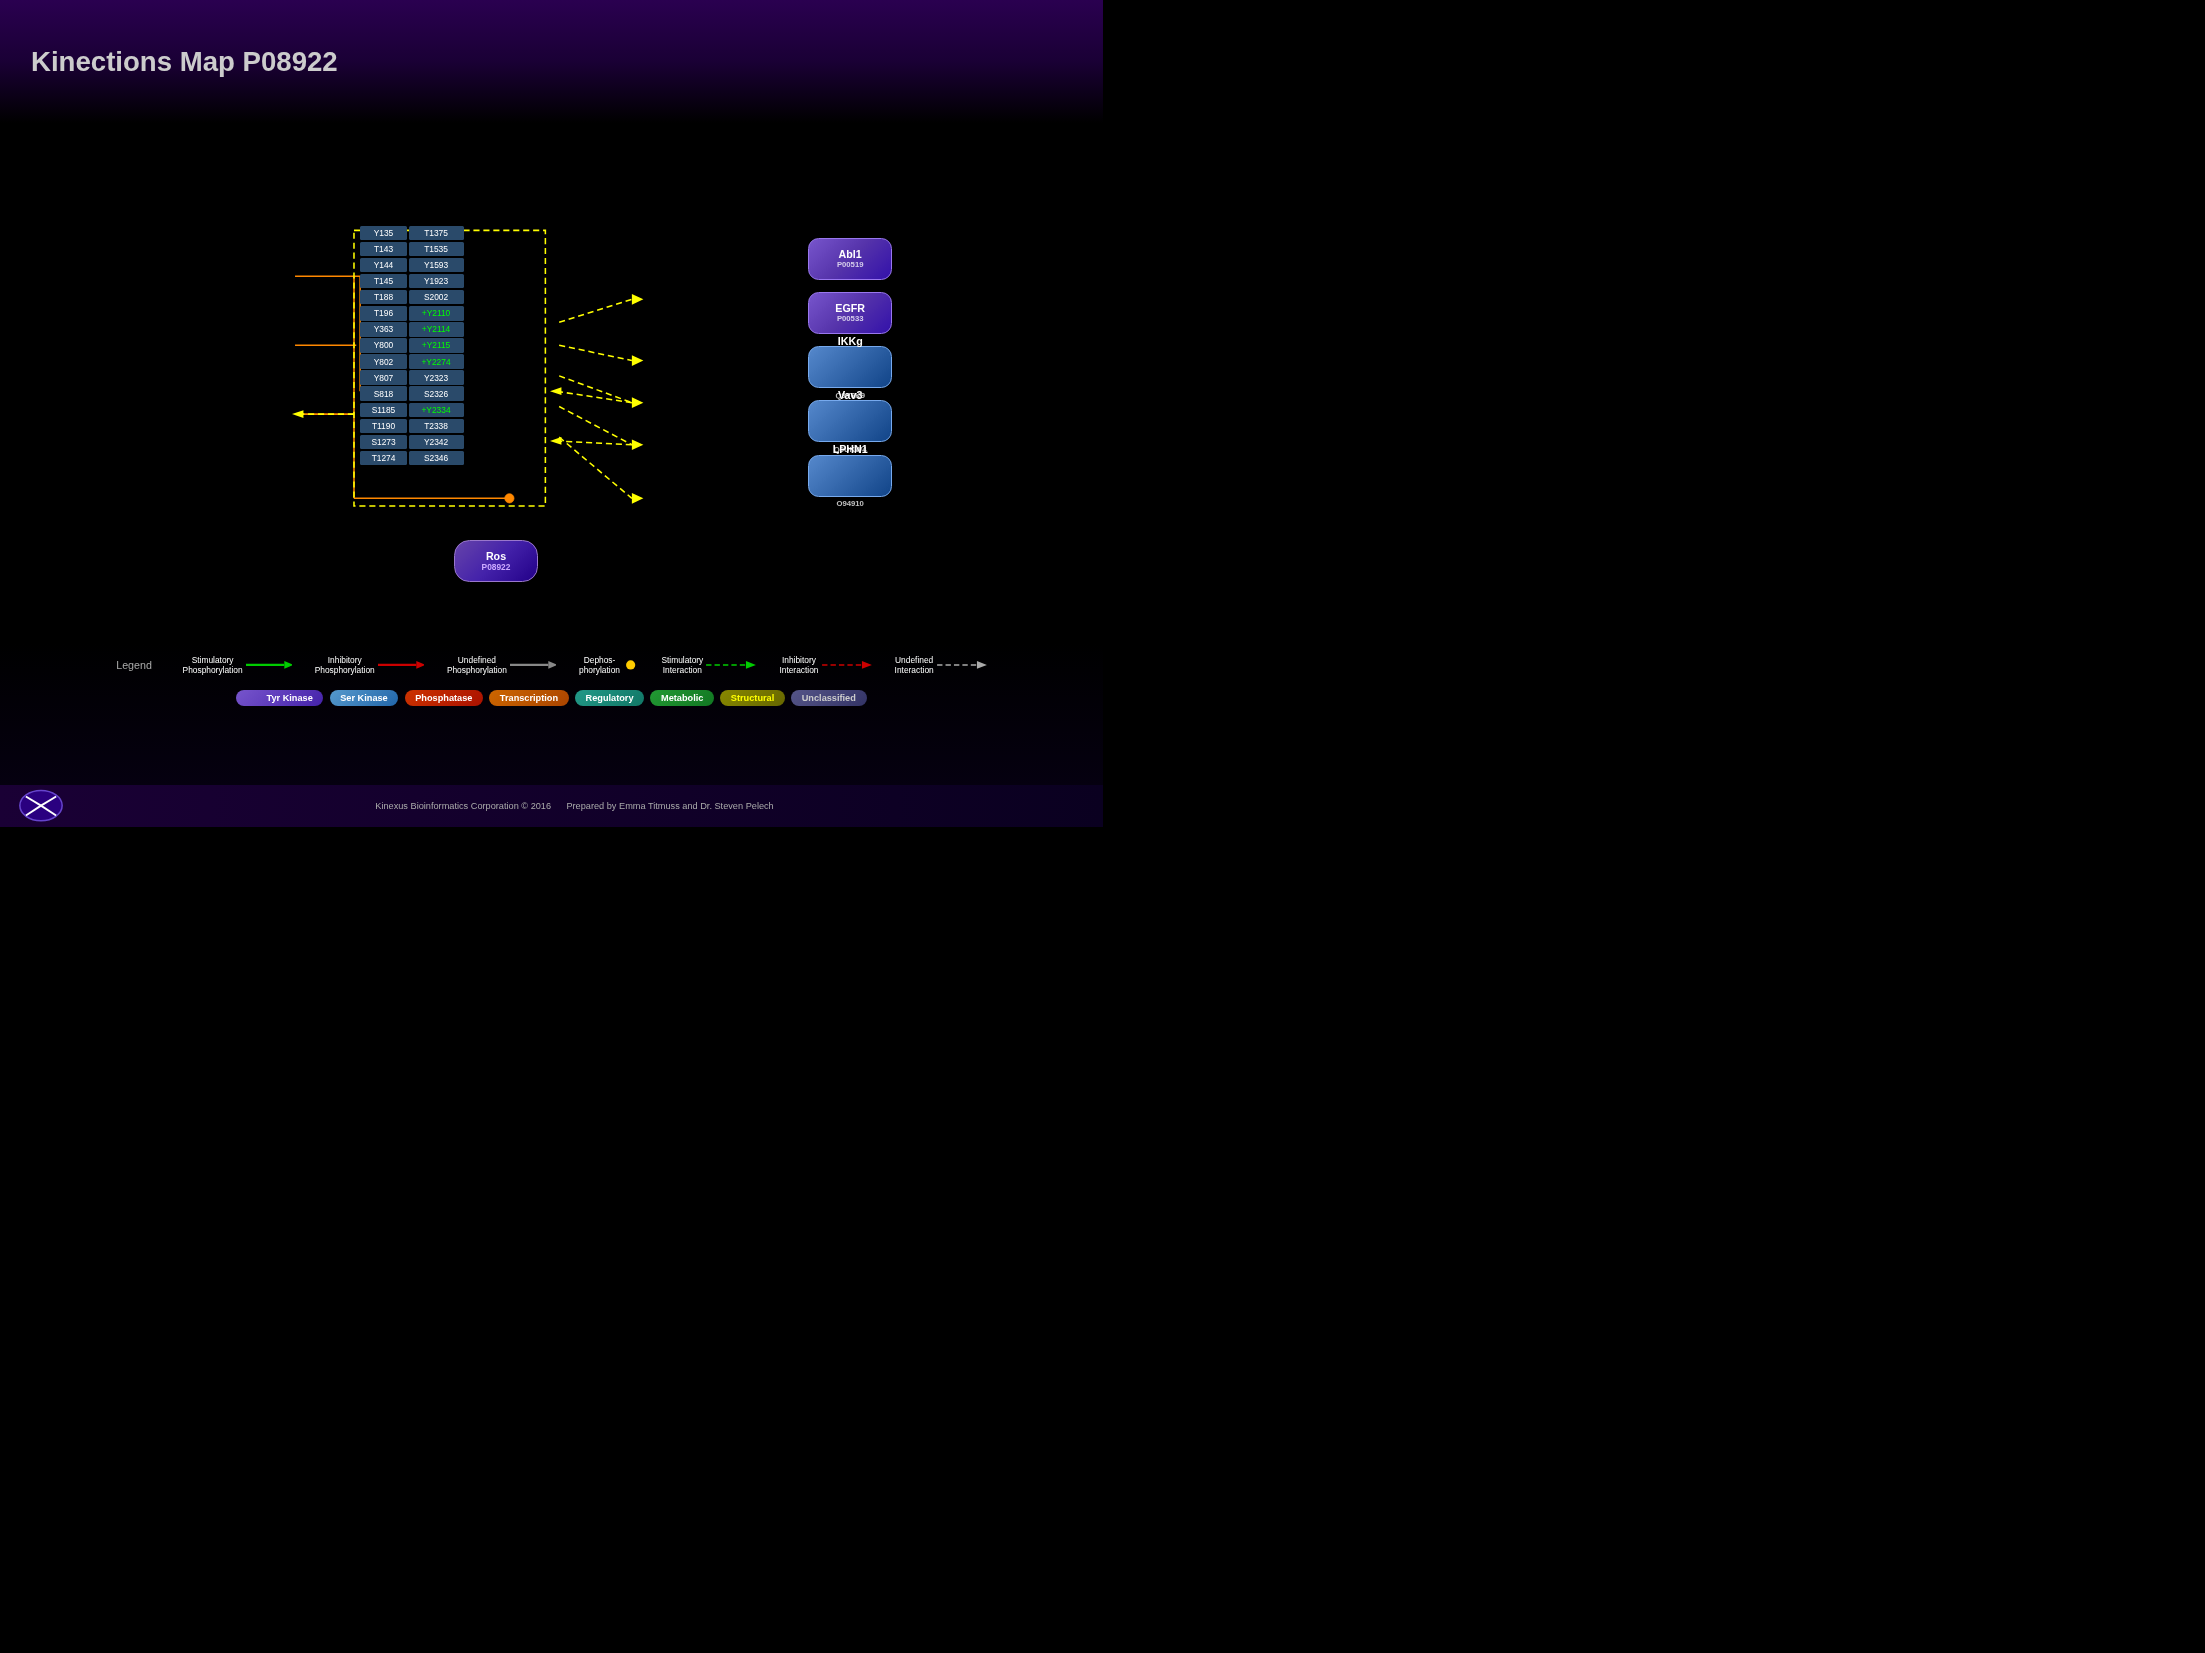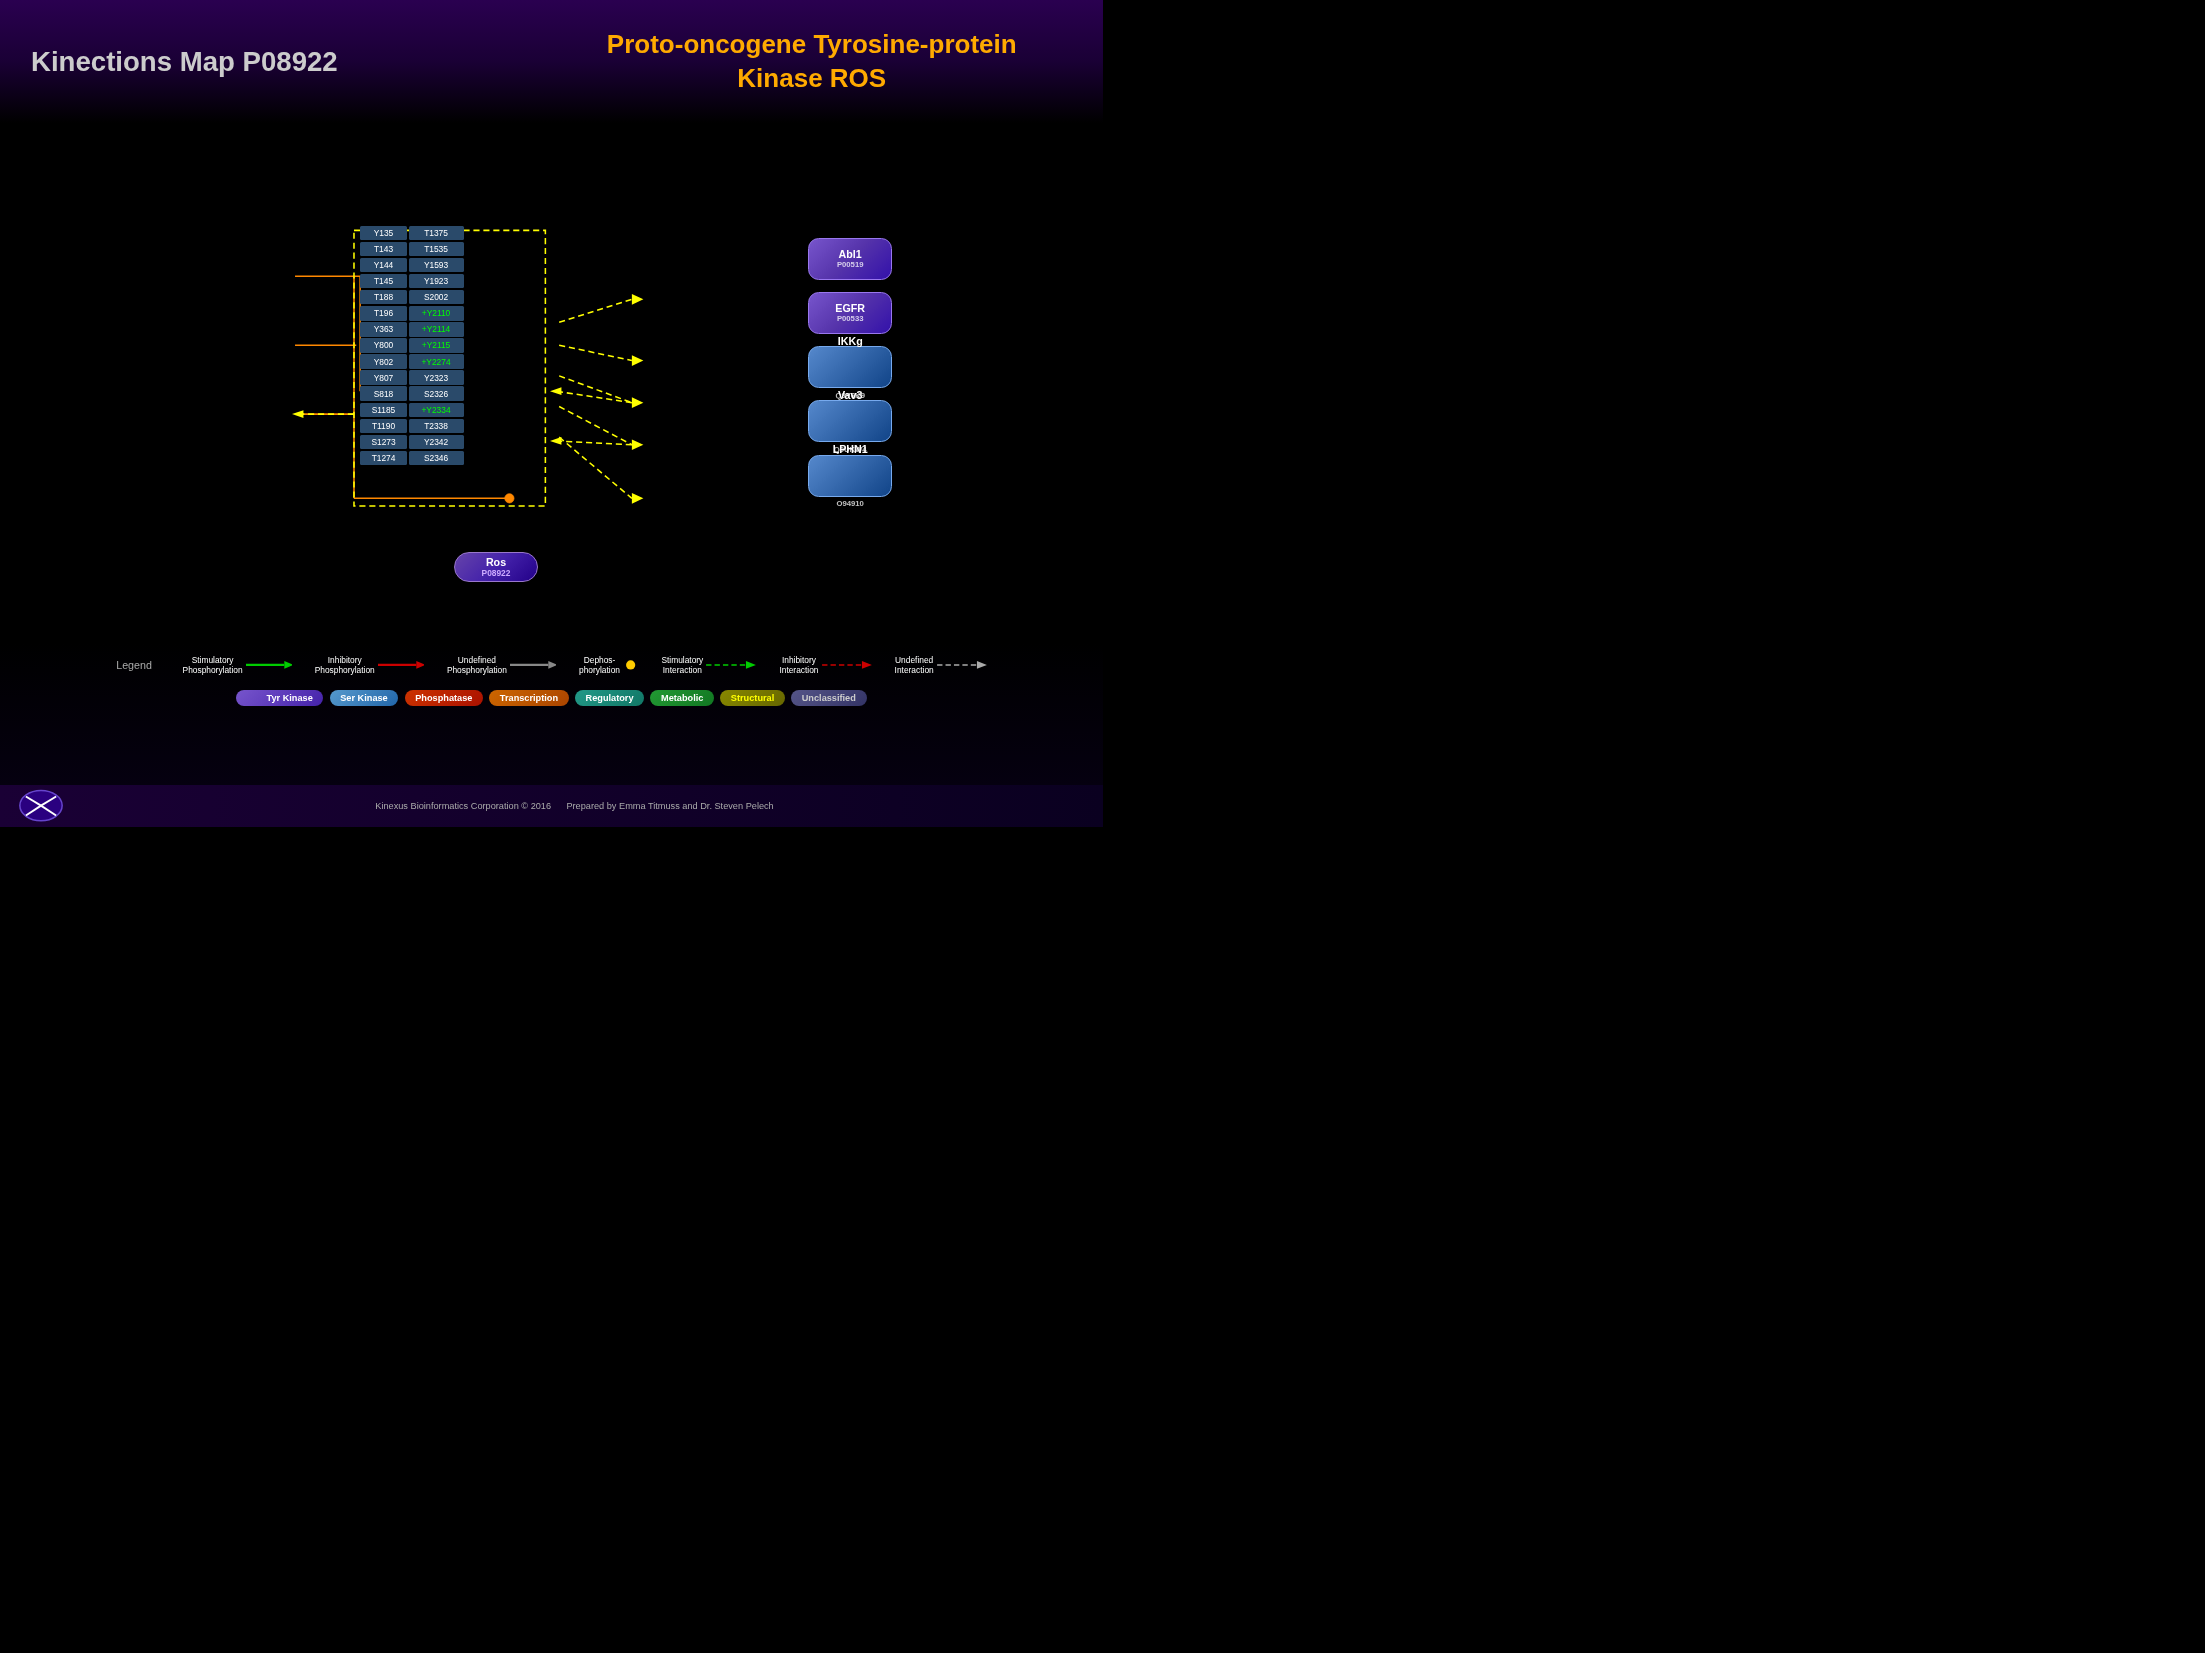--- a/index.html
+++ b/index.html
@@ -91,21 +91,21 @@
     }
 
     
     .ros-node {
       position: absolute;
       left: 260px;
       bottom: 23px;
       background: linear-gradient(135deg, #6644aa, #4422aa, #220088);
       border-radius: 15.3px;
       width: 84px;
-      height: 30px;
+      height: 42px;
       display: flex;
       flex-direction: column;
       align-items: center;
       justify-content: center;
       color: white;
       font-weight: bold;
       font-size: 10.7px;
       border: 1.5px solid #9977cc;
     }
     .ros-node .uniprot {
@@ -260,23 +260,20 @@
       font-size: 10.7px;
       margin-right: 7.7px;
     }
   </style>
 </head>
 <body>
 
 <div class="header">
   <div class="header-left">
     <div class="header-title-left">Kinections Map P08922</div>
-  </div>
-  <div class="header-title-right">
-    Proto-oncogene Tyrosine-protein<br>Kinase ROS
   </div>
 </div>
 
 <div class="diagram">
   <div class="diagram-inner">
 
     <svg class="connections-svg" viewBox="0 0 900 560">
 
       <line x1="115" y1="140" x2="200" y2="140" stroke="#ff8800" stroke-width="2"></line>
       <line x1="200" y1="140" x2="200" y2="290" stroke="#ff8800" stroke-width="2"></line>

